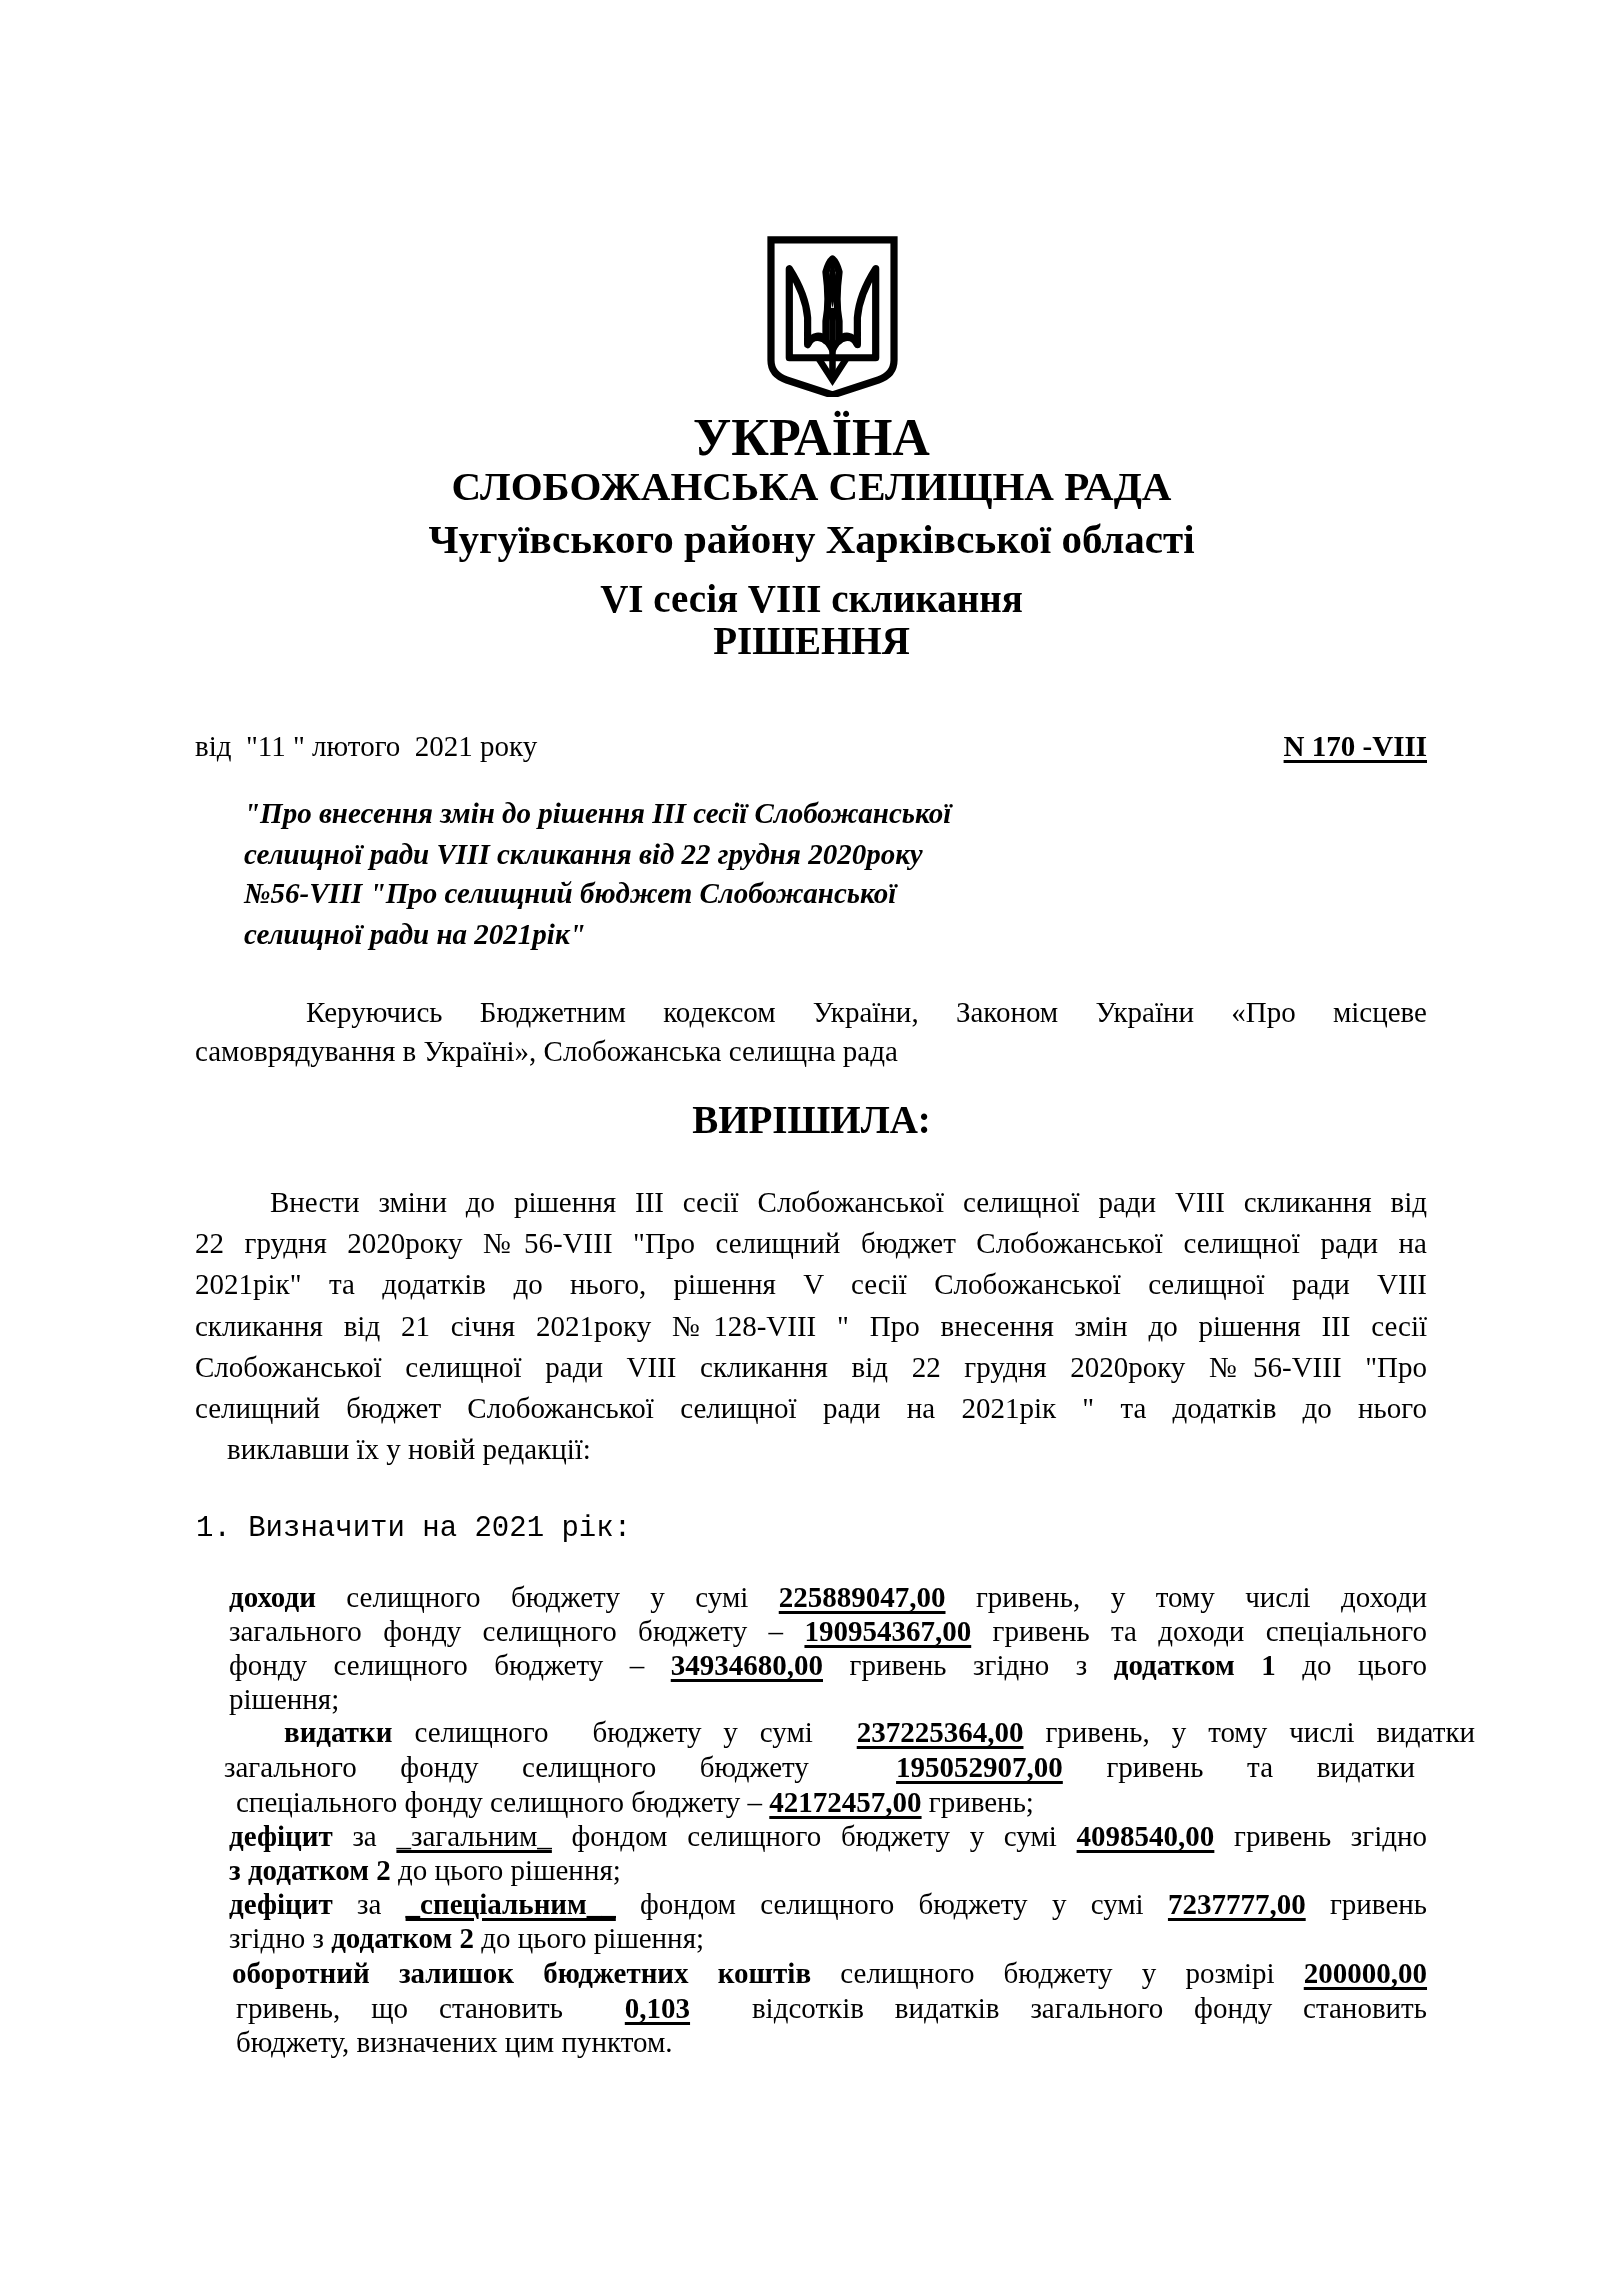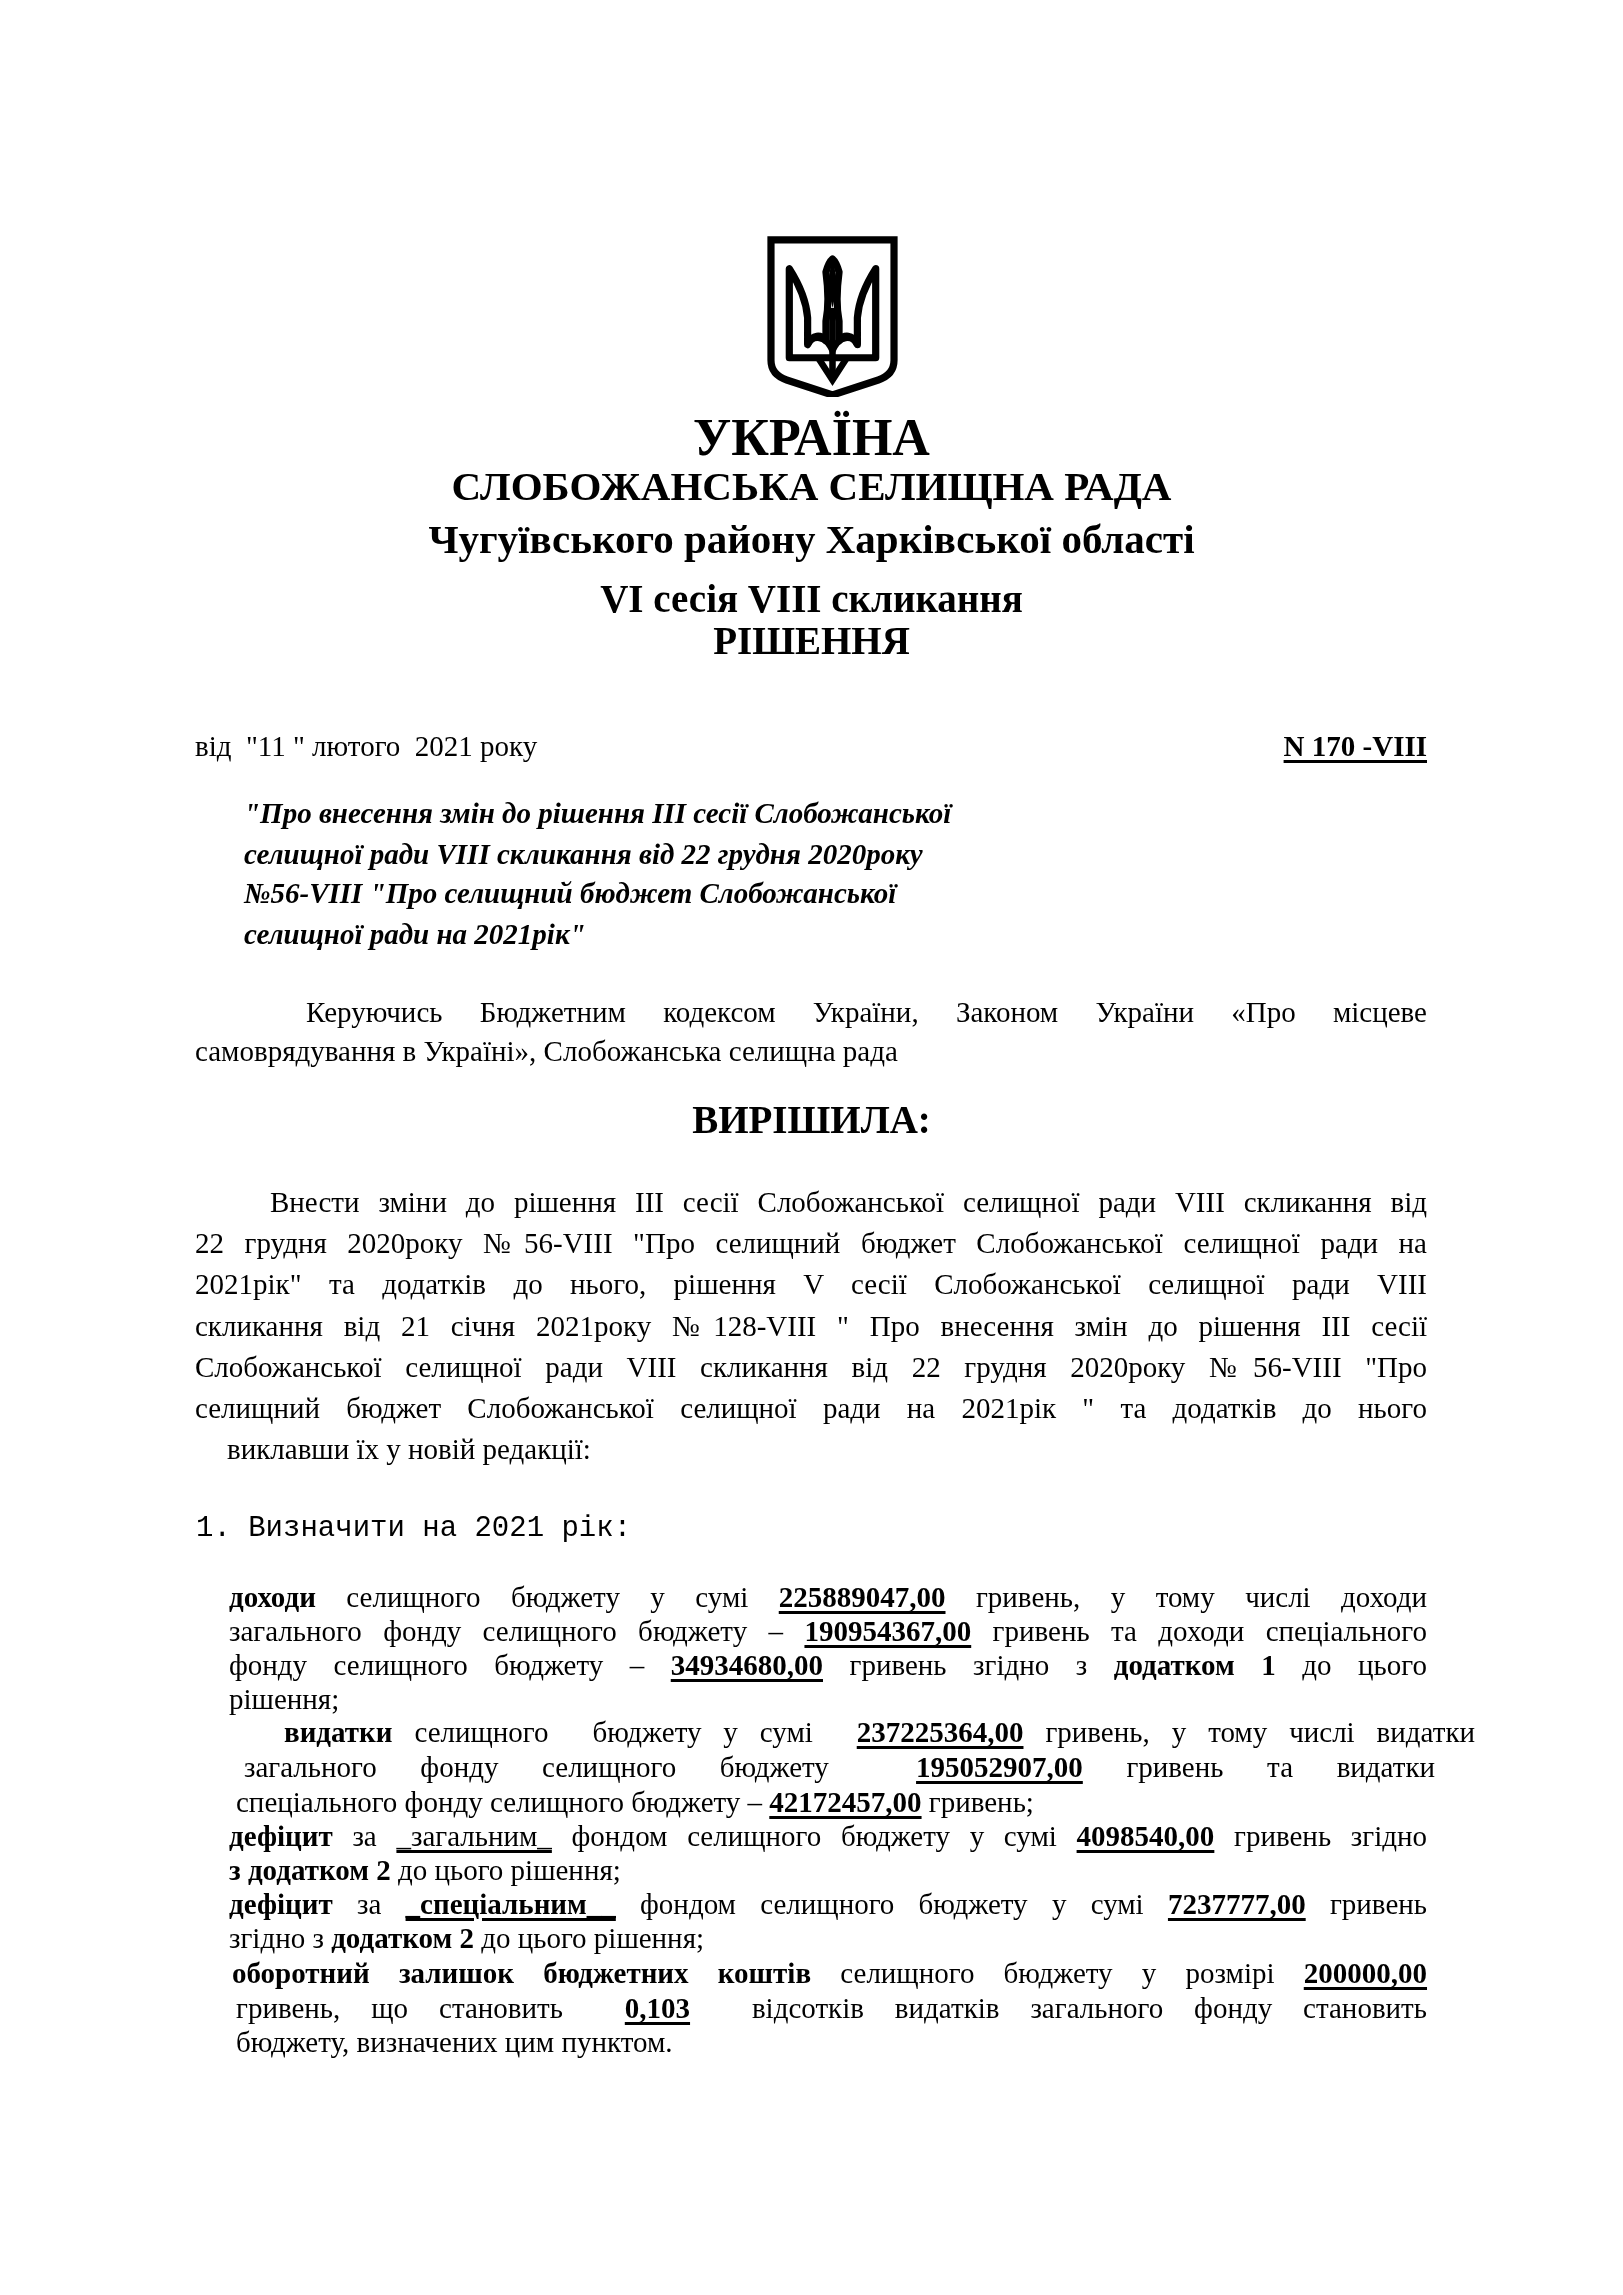--- a/index.html
+++ b/index.html
@@ -55,21 +55,21 @@
 <div class="abs body" style="left:195px; top:1435px;margin-left:32px;">виклавши їх у новій редакції:</div>
 
 <div class="abs body" style="left:196px; top:1514px;font-family:Liberation Mono, monospace;">1. Визначити на 2021 рік:</div>
 
 <div class="abs body" style="left:229px; width:1198px; top:1583px; white-space:pre; text-align:justify; text-align-last:justify;"><span class="b">доходи</span><span> селищного бюджету у сумі </span><span class="b u">225889047,00</span><span> гривень, у тому числі доходи</span></div>
 <div class="abs body" style="left:229px; width:1198px; top:1617px; white-space:pre; text-align:justify; text-align-last:justify;"><span>загального фонду селищного бюджету – </span><span class="b u">190954367,00</span><span> гривень та доходи спеціального</span></div>
 <div class="abs body" style="left:229px; width:1198px; top:1651px; white-space:pre; text-align:justify; text-align-last:justify;"><span>фонду селищного бюджету – </span><span class="b u">34934680,00</span><span> гривень згідно з </span><span class="b">додатком 1</span><span> до цього</span></div>
 <div class="abs body" style="left:229px; top:1685px;">рішення;</div>
 
 <div class="abs body" style="left:236px; width:1191px; top:1718px; white-space:pre; text-align:justify; text-align-last:justify;margin-left:48px;"><span class="b">видатки</span><span> селищного  бюджету у сумі  </span><span class="b u">237225364,00</span><span> гривень, у тому числі видатки</span></div>
-<div class="abs body" style="left:244px; width:1191px; top:1753px; white-space:pre; text-align:justify; text-align-last:justify;"><span>загального фонду селищного бюджету  </span><span class="b u">195052907,00</span><span> гривень та видатки</span></div>
+<div class="abs body" style="left:224px; width:1191px; top:1753px; white-space:pre; text-align:justify; text-align-last:justify;"><span>загального фонду селищного бюджету  </span><span class="b u">195052907,00</span><span> гривень та видатки</span></div>
 <div class="abs body" style="left:236px; top:1788px; white-space:pre;"><span>спеціального фонду селищного бюджету – </span><span class="b u">42172457,00</span><span> гривень;</span></div>
 
 <div class="abs body" style="left:229px; width:1198px; top:1822px; white-space:pre; text-align:justify; text-align-last:justify;"><span class="b">дефіцит</span><span> за </span><span class="u">_загальним_</span><span> фондом селищного бюджету у сумі </span><span class="b u">4098540,00</span><span> гривень згідно</span></div>
 <div class="abs body" style="left:229px; top:1856px; white-space:pre;"><span class="b">з додатком 2</span><span> до цього рішення;</span></div>
 
 <div class="abs body" style="left:229px; width:1198px; top:1890px; white-space:pre; text-align:justify; text-align-last:justify;"><span class="b">дефіцит</span><span> за </span><span class="b u">_спеціальним__</span><span> фондом селищного бюджету у сумі </span><span class="b u">7237777,00</span><span> гривень</span></div>
 <div class="abs body" style="left:229px; top:1924px; white-space:pre;"><span>згідно з </span><span class="b">додатком 2</span><span> до цього рішення;</span></div>
 
 <div class="abs body" style="left:232px; width:1195px; top:1959px; white-space:pre; text-align:justify; text-align-last:justify;"><span class="b">оборотний залишок бюджетних коштів</span><span> селищного бюджету у розмірі </span><span class="b u">200000,00</span></div>
 <div class="abs body" style="left:236px; width:1191px; top:1994px; white-space:pre; text-align:justify; text-align-last:justify;"><span>гривень, що становить  </span><span class="b u">0,103</span><span>  відсотків видатків загального фонду становить</span></div>

